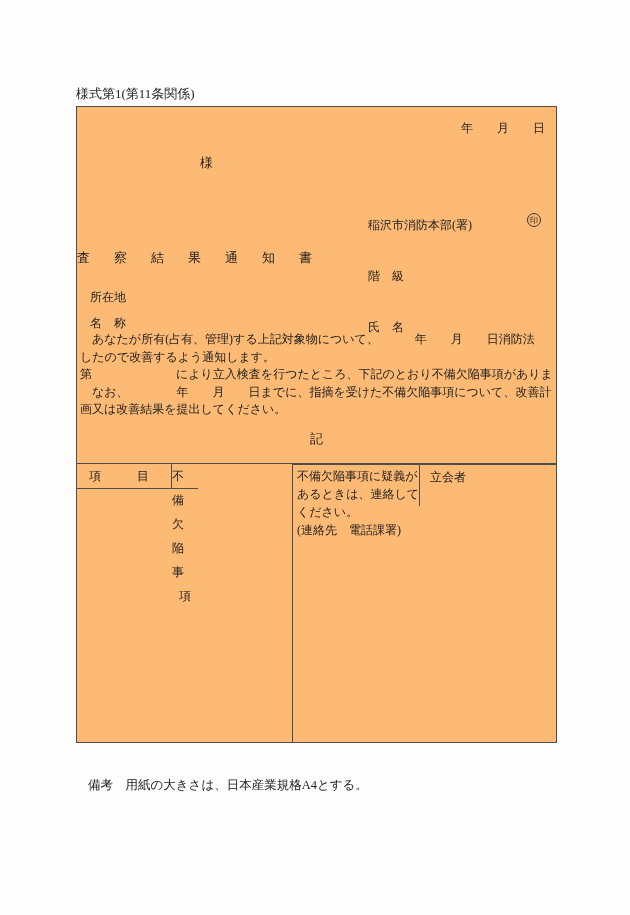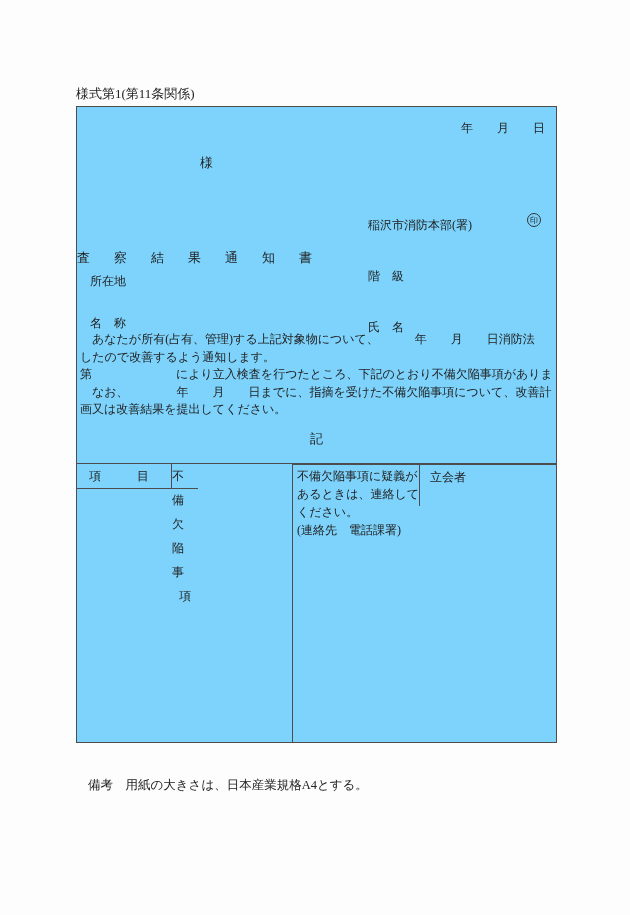--- a/index.html
+++ b/index.html
@@ -20,21 +20,21 @@
   .form-style-label {
     left: 76px; top: 85px;
     font-size: 13px;
     white-space: pre;
   }
   .notice-box {
     left: 76px; top: 106px;
     width: 481px; height: 637px;
     box-sizing: border-box;
     border: 1px solid #4d4d4d;
-    background: #7dd3fc;
+    background: #fdba74;
   }
   .date-line {
     top: 13px; right: 11px;
     font-size: 12px;
     white-space: pre;
   }
   .addressee {
     left: 123px; top: 47px;
     font-size: 13px;
   }
@@ -54,21 +54,21 @@
     text-align: center;
     box-sizing: border-box;
   }
   .doc-title {
     left: 0; right: 0; top: 142px;
     font-size: 13px;
     font-family: Liberation Mono, monospace;
   }
   .spread24 { letter-spacing: 24px; margin-right: -24px; }
   .spread25 { letter-spacing: 25px; margin-right: -25px; }
-  .site-location { left: 13px; top: 166px; font-size: 12px; white-space: pre; }
+  .site-location { left: 13px; top: 182px; font-size: 12px; white-space: pre; }
   .site-name     { left: 13px; top: 208px; font-size: 12px; white-space: pre; }
   .body-par {
     left: 3px; top: 224px; width: 474px;
     font-size: 12px;
     line-height: 17.5px;
   }
   .body-par div { white-space: pre; }
   .record-heading {
     left: 0; right: 0; top: 323px;
     text-align: center;

